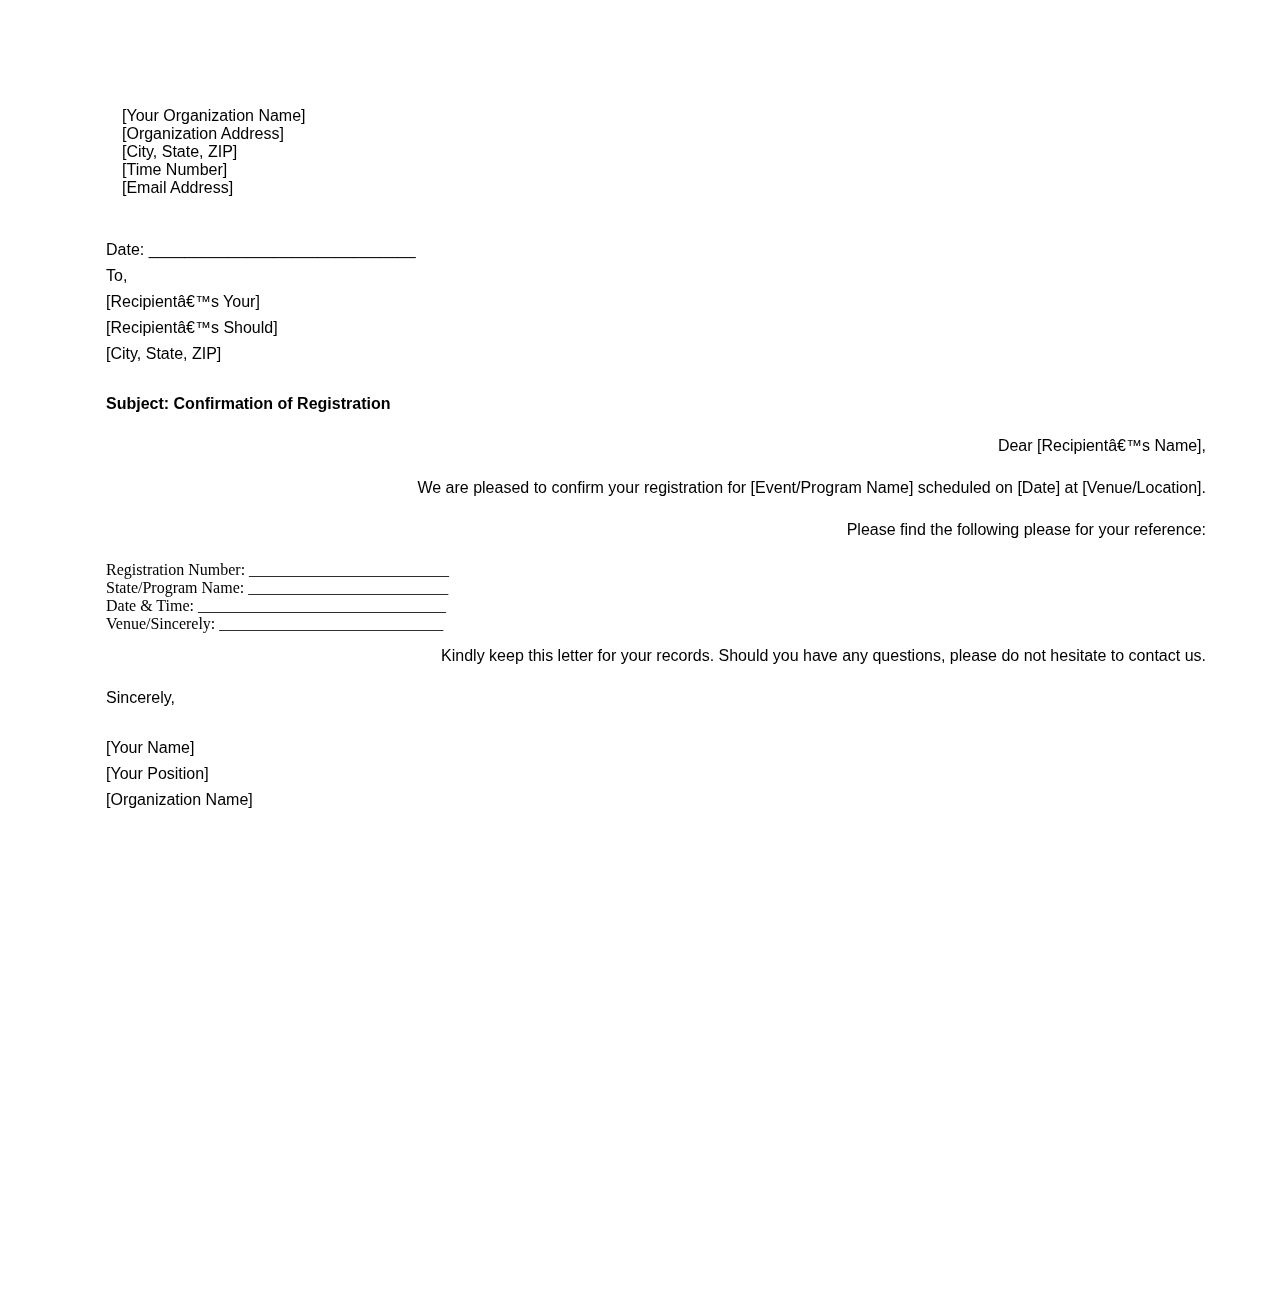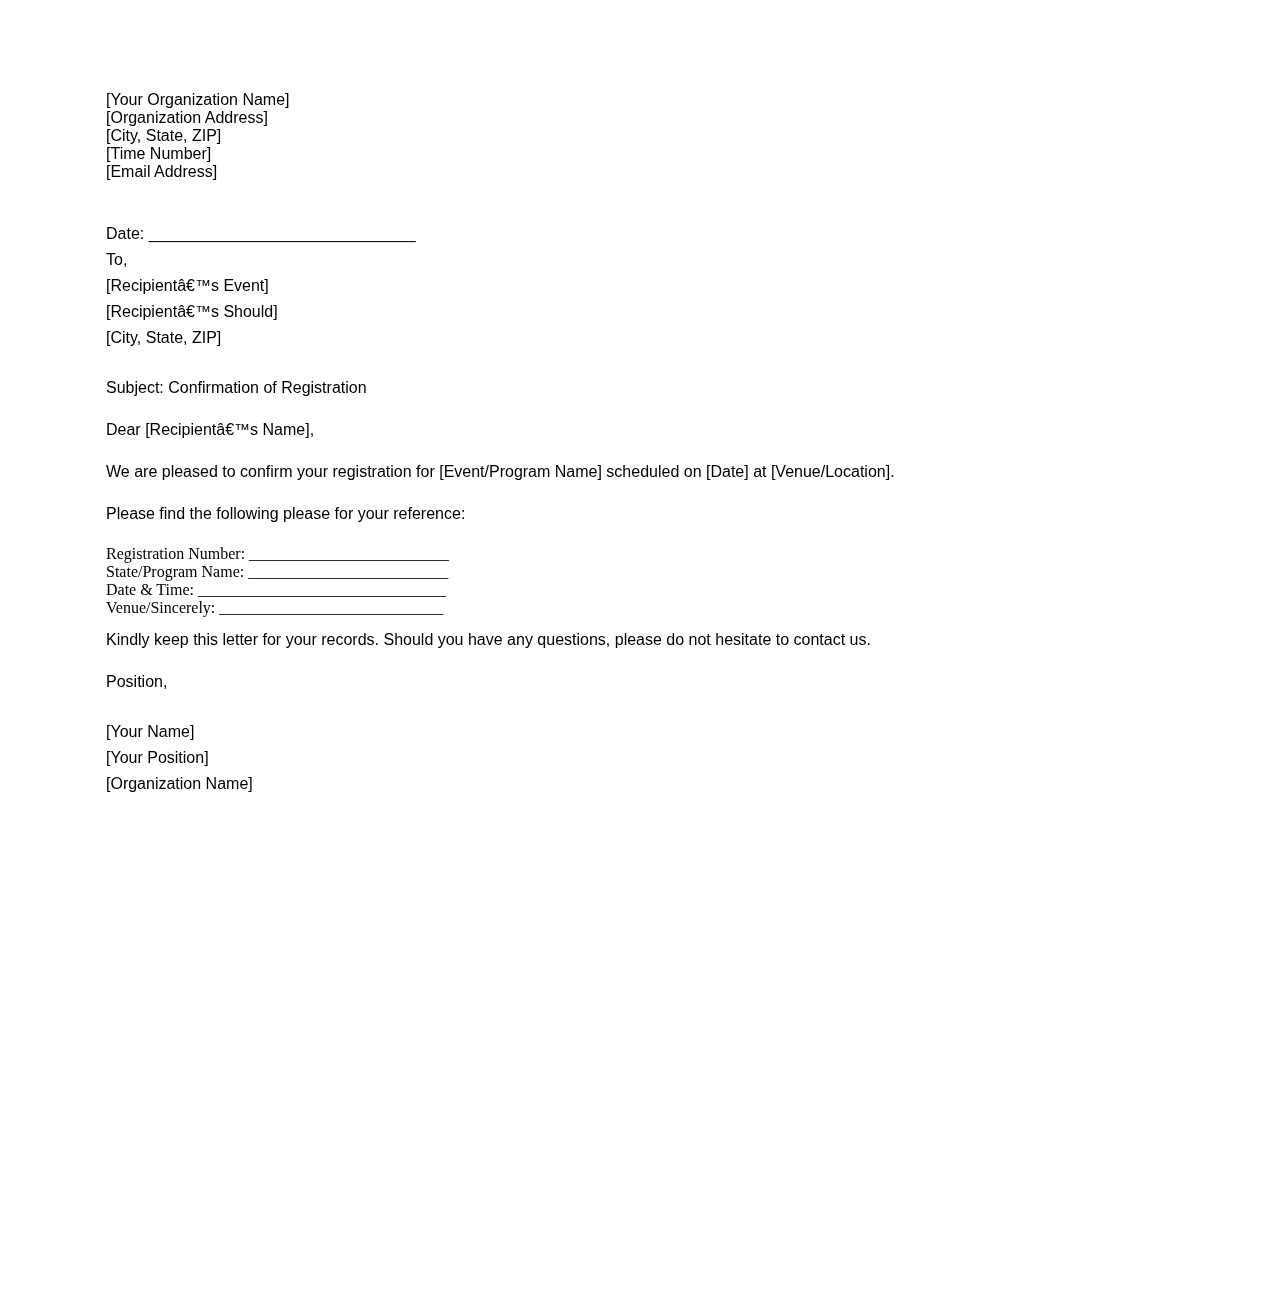--- a/index.html
+++ b/index.html
@@ -16,25 +16,25 @@
       color: #000000;
     }
     .page {
       position: absolute;
       left: 106px;
       top: 91px;
       width: 1100px;
     }
     .line18 { line-height: 18px; margin: 0; }
     .line26 { line-height: 26px; margin: 0; }
-    .block-org { margin: 0; }
+    .block-org { margin: 16px; }
     .block-date { margin-top: 40px; line-height: 26px; }
     .block-to { margin: 0; }
-    .subject { margin-top: 24px; line-height: 26px; }
-    .para { margin-top: 10px; line-height: 26px; }
+    .subject { margin-top: 24px; line-height: 26px; font-weight: bold; }
+    .para { margin-top: 10px; line-height: 26px; text-align: right; }
     .details { margin-top: 18px; font-family: Liberation Serif, serif; }
     .sincerely { margin-top: 10px; line-height: 26px; }
     .signature { margin-top: 24px; }
     .blank { white-space: pre; }
     p, div { white-space: nowrap; }
   </style>
 </head>
 <body>
 
 <div class="page">
@@ -47,21 +47,21 @@
     <p class="line18">[Email Address]</p>
   </div>
 
   <div class="block-date">
     <span>Date:</span>
     <span class="blank">______________________________</span>
   </div>
 
   <div class="block-to">
     <p class="line26">To,</p>
-    <p class="line26">[Recipientâ€™s Event]</p>
+    <p class="line26">[Recipientâ€™s Your]</p>
     <p class="line26">[Recipientâ€™s Should]</p>
     <p class="line26">[City, State, ZIP]</p>
   </div>
 
   <p class="subject">Subject: Confirmation of Registration</p>
 
   <p class="para">Dear [Recipientâ€™s Name],</p>
 
   <p class="para">We are pleased to confirm your registration for [Event/Program Name] scheduled on [Date] at [Venue/Location].</p>
 
@@ -81,21 +81,21 @@
       <span class="blank">_______________________________</span>
     </p>
     <p class="line18">
       <span>Venue/Sincerely:</span>
       <span class="blank">____________________________</span>
     </p>
   </div>
 
   <p class="para">Kindly keep this letter for your records. Should you have any questions, please do not hesitate to contact us.</p>
 
-  <p class="sincerely">Position,</p>
+  <p class="sincerely">Sincerely,</p>
 
   <div class="signature">
     <p class="line26">[Your Name]</p>
     <p class="line26">[Your Position]</p>
     <p class="line26">[Organization Name]</p>
   </div>
 
 </div>
 
 </body></html>

